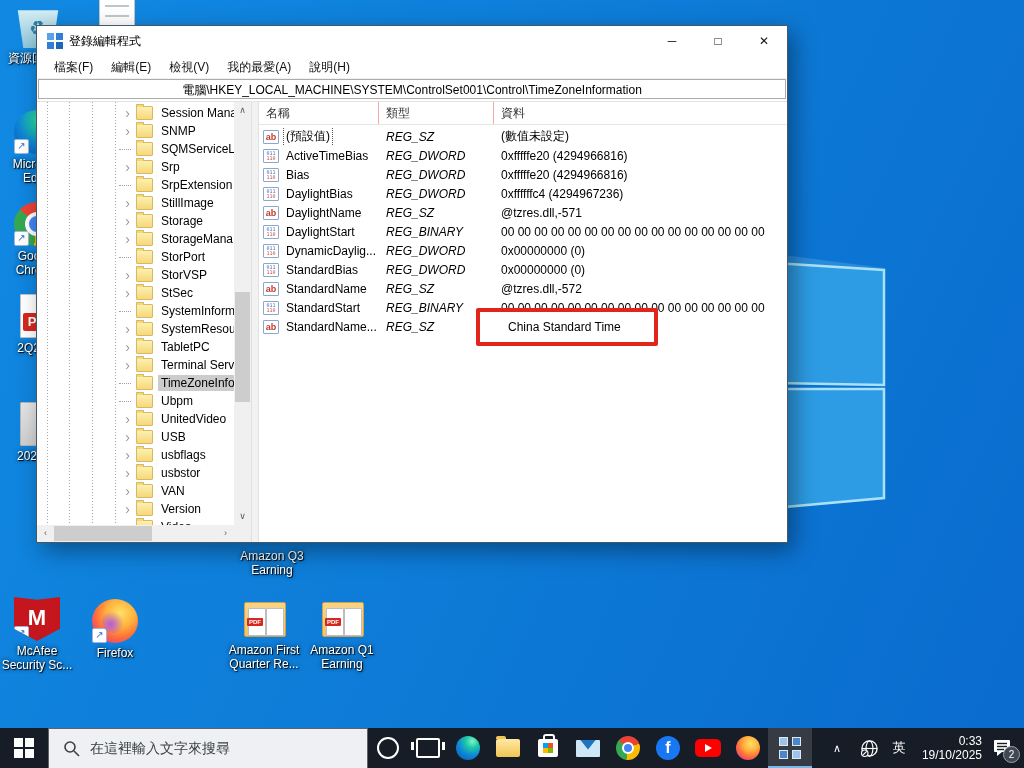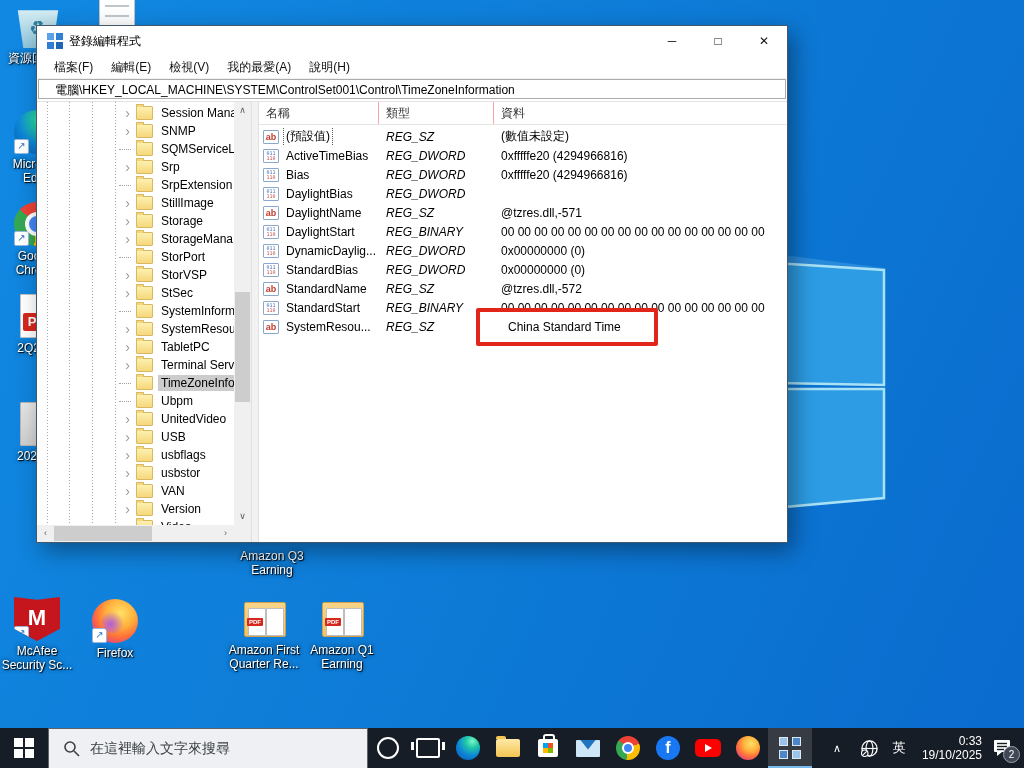--- a/index.html
+++ b/index.html
@@ -51,21 +51,21 @@
   .title-icon i:nth-child(2){right:0;top:0;}
   .title-icon i:nth-child(3){left:0;bottom:0;}
   .title-icon i:nth-child(4){right:0;bottom:0;background:#1f66b8;}
   .title-text{font-size:12px;color:#000;}
   .win-controls{margin-left:auto;display:flex;height:100%;}
   .win-btn{width:46px;height:100%;display:flex;align-items:center;justify-content:center;font-size:12px;color:#111;}
   .menubar{height:22px;display:flex;align-items:center;gap:0;background:#fff;font-size:12px;color:#111;flex:none;padding-left:8px;}
   .menu-item{padding:2px 9px;}
   .addressbar{height:22px;flex:none;border-top:1px solid #f0f0f0;border-bottom:1px solid #e3e3e3;}
   .address-input{width:calc(100% - 2px);height:20px;border:1px solid #acacac;box-sizing:border-box;margin:0 1px;
-    font-size:12px;line-height:18px;padding:1px 16px;color:#000;white-space:nowrap;overflow:hidden;background:#fff;}
+    font-size:12px;line-height:18px;padding:1px 16px;color:#000;white-space:nowrap;overflow:hidden;background:#fff;text-align:center;}
   .main{flex:1;display:flex;min-height:0;}
   
   .tree-panel{width:214px;flex:none;position:relative;background:#fff;overflow:hidden;}
   .guide{position:absolute;top:0;bottom:17px;width:1px;
     background-image:repeating-linear-gradient(to bottom,#a8a8a8 0 1px,transparent 1px 3px);}
   .tree-rows{position:absolute;left:0;top:2px;right:17px;bottom:17px;overflow:hidden;}
   .tree-row{height:18px;display:flex;align-items:center;padding-left:82px;white-space:nowrap;font-size:12px;color:#000;}
   .chev{width:17px;flex:none;color:#9a9a9a;font-size:14px;line-height:12px;text-align:center;}
   .dotline{width:12px;height:0;border-top:1px dotted #a0a0a0;flex:none;margin-right:5px;margin-left:0;}
   .tf{width:15px;height:12px;background:linear-gradient(#fdf0b0,#f5d87a);border:1px solid #d8b865;border-radius:1px;
@@ -435,20 +435,21 @@
             </div>
             <div class="value-row">
               <span class="vcell vc-name">
                 <span class="vi vi-bin">
                   <span class="r1">011</span>
                   <span class="r2">110</span>
                 </span>
                 <span class="vname">DaylightBias</span>
               </span>
               <span class="vcell vc-type">REG_DWORD</span>
+              <span class="vcell vc-data">0xffffffc4 (4294967236)</span>
             </div>
             <div class="value-row">
               <span class="vcell vc-name">
                 <span class="vi vi-ab">ab</span>
                 <span class="vname">DaylightName</span>
               </span>
               <span class="vcell vc-type">REG_SZ</span>
               <span class="vcell vc-data">@tzres.dll,-571</span>
             </div>
             <div class="value-row">
@@ -499,21 +500,21 @@
                   <span class="r2">110</span>
                 </span>
                 <span class="vname">StandardStart</span>
               </span>
               <span class="vcell vc-type">REG_BINARY</span>
               <span class="vcell vc-data">00 00 00 00 00 00 00 00 00 00 00 00 00 00 00 00</span>
             </div>
             <div class="value-row">
               <span class="vcell vc-name">
                 <span class="vi vi-ab">ab</span>
-                <span class="vname">SystemResou...</span>
+                <span class="vname">StandardName...</span>
               </span>
               <span class="vcell vc-type">REG_SZ</span>
               <span class="vcell vc-data" style="padding-left: 14px;">China Standard Time</span>
             </div>
           </div>
         <div class="red-box"></div>
       </div>
     </div>
   </div>
 

